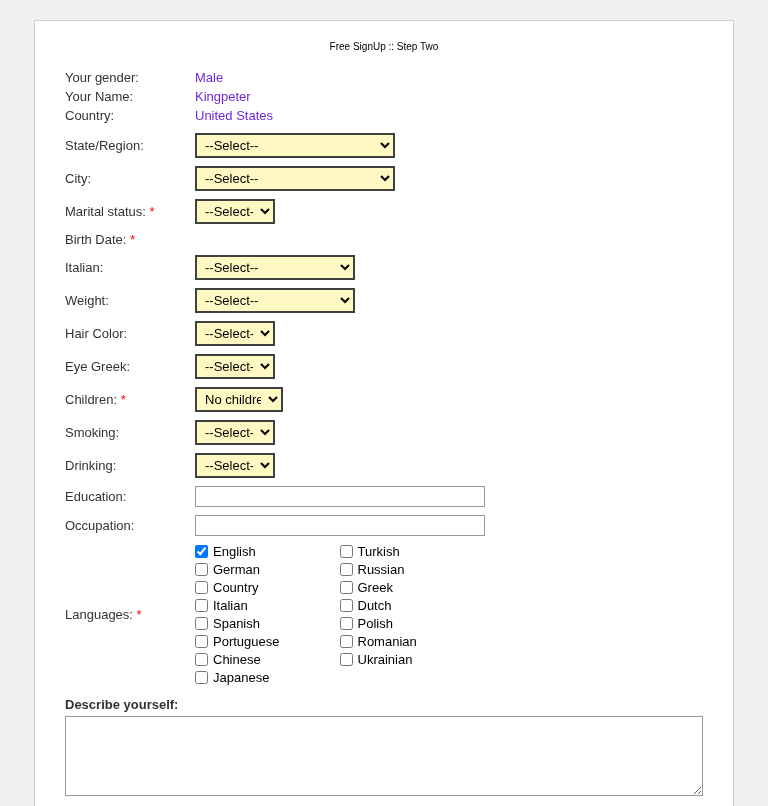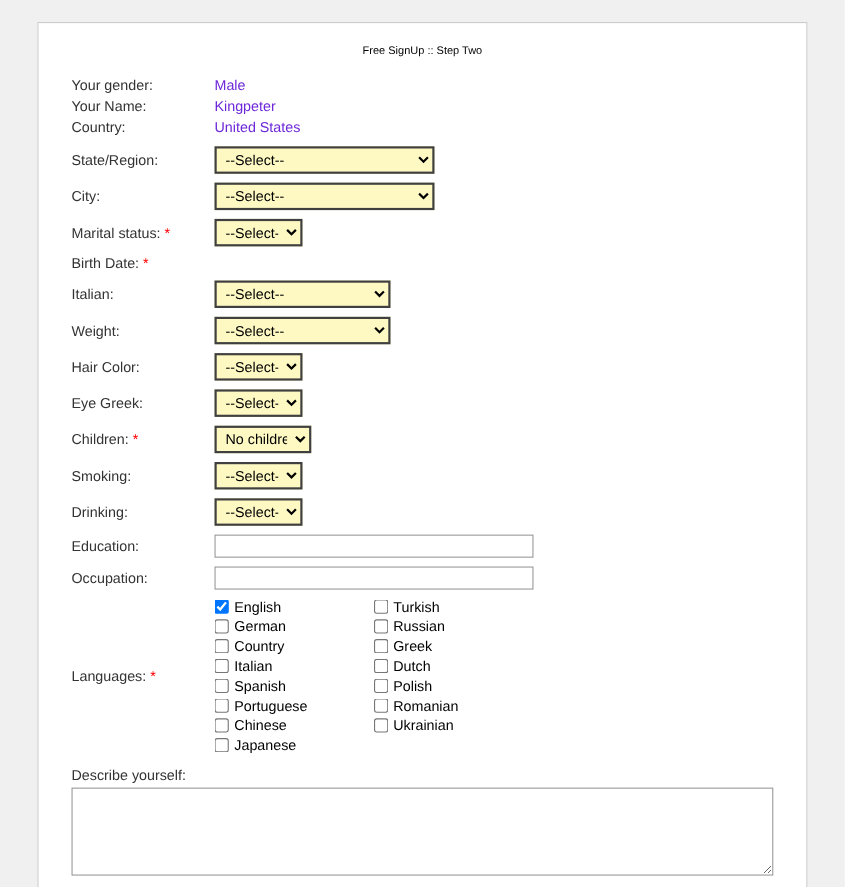--- a/index.html
+++ b/index.html
@@ -93,20 +93,21 @@
       align-items: center;
       gap: 5px;
     }
     .lang-item input[type="checkbox"] {
       width: auto;
     }
     .describe-label {
       margin-top: 12px;
       margin-bottom: 4px;
       color: #333;
+      font-weight: bold;
     }
     textarea {
       width: 100%;
       height: 80px;
       border: 1px solid #999;
       font-size: 13px;
       padding: 4px;
       resize: vertical;
     }
     .birth-date-group {

